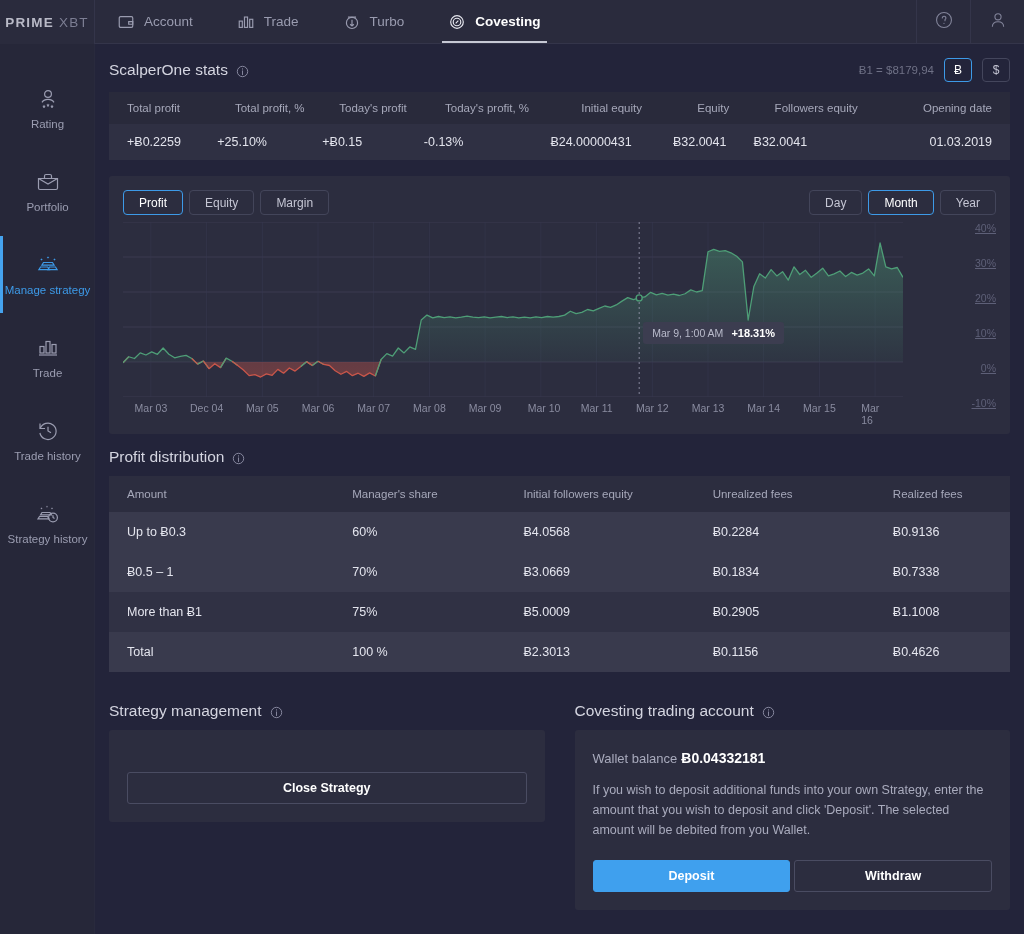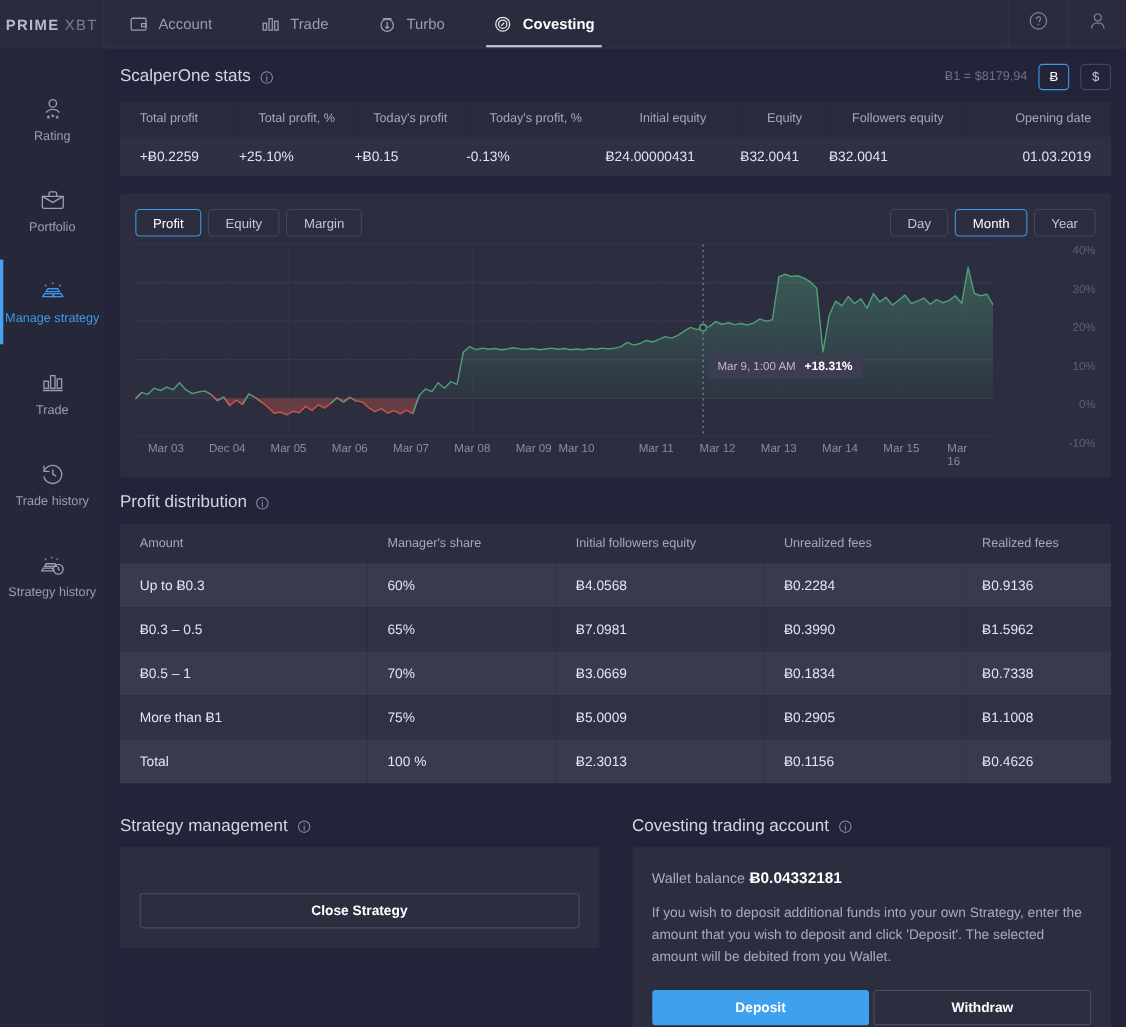--- a/index.html
+++ b/index.html
@@ -109,21 +109,21 @@
   .seg-right { margin-left: auto; display: flex; gap: 6px; }
 
   .plot {
     position: absolute; left: 14px; top: 46px; width: 780px; height: 175px;
   }
   .plot svg { display: block; }
   .yaxis {
     position: absolute; right: 14px; top: 40px; width: 40px; height: 190px;
   }
   .ytick {
-    position: absolute; right: 0; font-size: 10.5px; color: #5e6078; text-align: right; width: 40px;
+    position: absolute; right: 0; font-size: 10.5px; color: #5e6078; text-align: right; width: 40px; text-decoration: underline;
   }
   .xaxis {
     position: absolute; left: 14px; top: 226px; width: 780px; height: 18px;
   }
   .xtick { position: absolute; font-size: 10.5px; color: #8a8ca0; transform: translateX(-50%); }
   .tooltip {
     position: absolute; background: #3c3d50; border-radius: 3px;
     padding: 5px 9px; font-size: 10.5px; color: #b9bbcb; white-space: nowrap;
     display: flex; gap: 8px; align-items: baseline;
   }
@@ -454,21 +454,21 @@
         <div class="ytick" style="top: 181px;">-10%</div>
       </div>
     <div class="xaxis">
         <div class="xtick" style="left: 27.9px;">Mar 03</div>
         <div class="xtick" style="left: 83.6px;">Dec 04</div>
         <div class="xtick" style="left: 139.3px;">Mar 05</div>
         <div class="xtick" style="left: 195px;">Mar 06</div>
         <div class="xtick" style="left: 250.7px;">Mar 07</div>
         <div class="xtick" style="left: 306.4px;">Mar 08</div>
         <div class="xtick" style="left: 362.1px;">Mar 09</div>
-        <div class="xtick" style="left: 401px;">Mar 10</div>
+        <div class="xtick" style="left: 421px;">Mar 10</div>
         <div class="xtick" style="left: 473.6px;">Mar 11</div>
         <div class="xtick" style="left: 529.3px;">Mar 12</div>
         <div class="xtick" style="left: 585px;">Mar 13</div>
         <div class="xtick" style="left: 640.7px; text-align: right;">Mar 14</div>
         <div class="xtick" style="left: 696.4px;">Mar 15</div>
         <div class="xtick" style="left: 752.1px;">Mar 16</div>
       </div>
 
     <div class="tooltip" id="chart-tooltip" style="left: 534.176px; top: 145.915px;">
       <span>Mar 9, 1:00 AM</span>
@@ -498,27 +498,20 @@
           <th style="width:15%">Realized fees</th>
         </tr>
       </thead>
       <tbody>
         <tr class="odd">
           <td>Up to Ƀ0.3</td>
           <td>60%</td>
           <td>Ƀ4.0568</td>
           <td>Ƀ0.2284</td>
           <td>Ƀ0.9136</td>
-        </tr>
-        <tr class="even">
-          <td>Ƀ0.3 – 0.5</td>
-          <td>65%</td>
-          <td>Ƀ7.0981</td>
-          <td>Ƀ0.3990</td>
-          <td>Ƀ1.5962</td>
         </tr>
         <tr class="odd">
           <td>Ƀ0.5 – 1</td>
           <td>70%</td>
           <td>Ƀ3.0669</td>
           <td>Ƀ0.1834</td>
           <td>Ƀ0.7338</td>
         </tr>
         <tr class="even">
           <td>More than Ƀ1</td>

